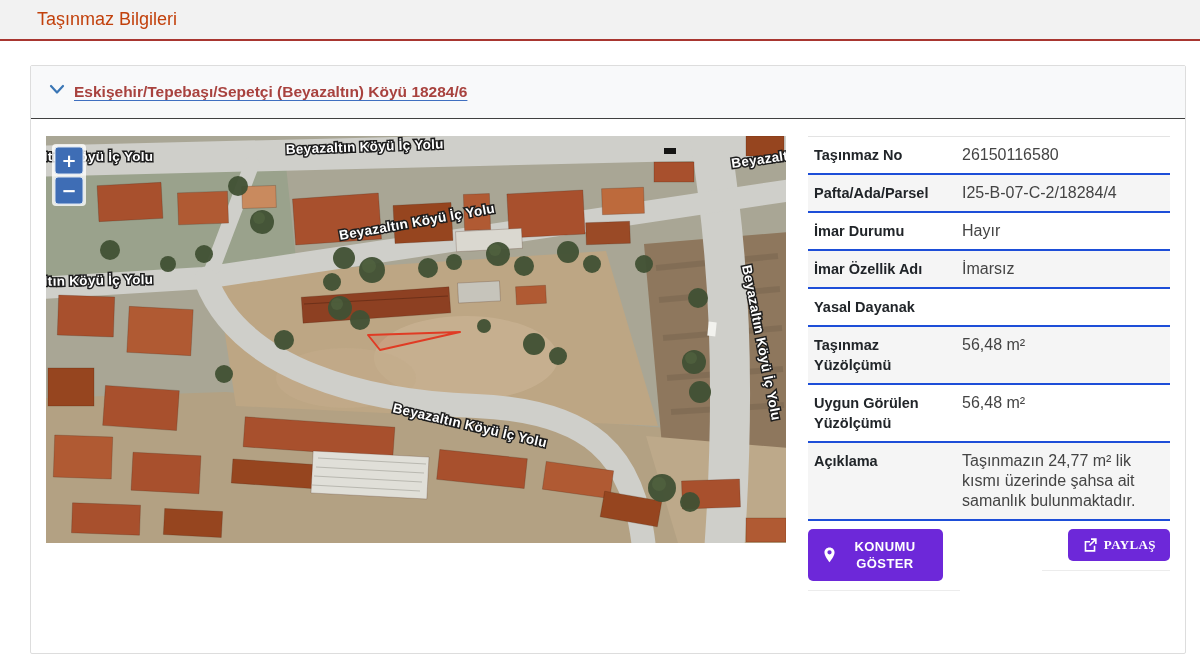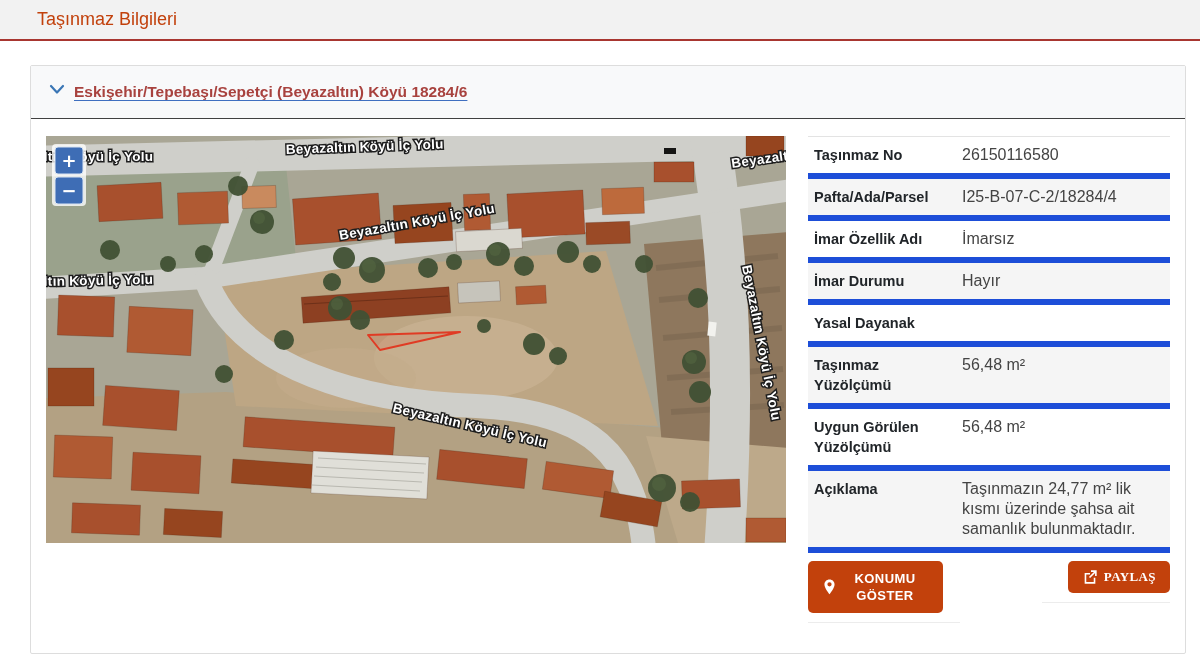--- a/index.html
+++ b/index.html
@@ -30,33 +30,33 @@
   .map-wrap svg { display:block; }
   .map-label { font-family:"Liberation Sans", sans-serif; font-size:13.5px;
     font-weight:bold; fill:#ffffff; stroke:#1d1d1d; stroke-width:3px;
     paint-order:stroke; letter-spacing:.3px; }
   .zoom-btn-label { font-family:"DejaVu Sans", sans-serif; font-size:18px;
     font-weight:bold; fill:#ffffff; }
 
   
   .details { flex:1; }
   .detail-table { border-top:1px solid #e3e3e3; }
-  .detail-row { display:flex; border-bottom:6px solid #1d4ed8;
+  .detail-row { display:flex; border-bottom:2px solid #1d4ed8;
     padding:8px 6px; line-height:20px; }
   .detail-row:nth-child(even) { background:#f5f5f5; }
   .detail-label { flex:0 0 148px; font-weight:bold; font-size:14.5px; color:#212529; padding-right:8px; }
   .detail-value { flex:1; font-size:16px; color:#444; }
 
   
   .actions { display:flex; justify-content:space-between; align-items:flex-start;
     margin-top:8px; }
   .action-cell { padding-bottom:9px; border-bottom:1px solid #ececec; }
   .action-cell.left { width:152px; }
   .action-cell.right { width:128px; display:flex; justify-content:flex-end; }
-  .btn { background:#c2410c; color:#fff; border:none; border-radius:5px;
+  .btn { background:#6d28d9; color:#fff; border:none; border-radius:5px;
     font-family:"Liberation Sans", sans-serif; font-weight:bold; font-size:13px;
     letter-spacing:.4px; cursor:pointer; display:inline-flex; align-items:center;
     justify-content:center; gap:6px; }
   .btn-location { width:135px; min-height:52px; padding:8px 10px; }
   .btn-location .txt { width:86px; text-align:center; line-height:17px; }
   .btn-share { height:32px; padding:0 14px;font-family:Liberation Serif, serif; }
   .btn .ic { flex:0 0 auto; display:flex; }
 </style>
 </head>
 <body>
@@ -219,26 +219,26 @@
 
         <div class="detail-row">
           <div class="detail-label">Taşınmaz No</div>
           <div class="detail-value">26150116580</div>
         </div>
         <div class="detail-row">
           <div class="detail-label">Pafta/Ada/Parsel</div>
           <div class="detail-value">I25-B-07-C-2/18284/4</div>
         </div>
         <div class="detail-row">
+          <div class="detail-label">İmar Durumu</div>
+          <div class="detail-value">Hayır</div>
+        </div>
+        <div class="detail-row">
           <div class="detail-label">İmar Özellik Adı</div>
           <div class="detail-value">İmarsız</div>
-        </div>
-        <div class="detail-row">
-          <div class="detail-label">İmar Durumu</div>
-          <div class="detail-value">Hayır</div>
         </div>
         <div class="detail-row">
           <div class="detail-label">Yasal Dayanak</div>
           <div class="detail-value"></div>
         </div>
         <div class="detail-row">
           <div class="detail-label">Taşınmaz Yüzölçümü</div>
           <div class="detail-value">56,48 m²</div>
         </div>
         <div class="detail-row">

